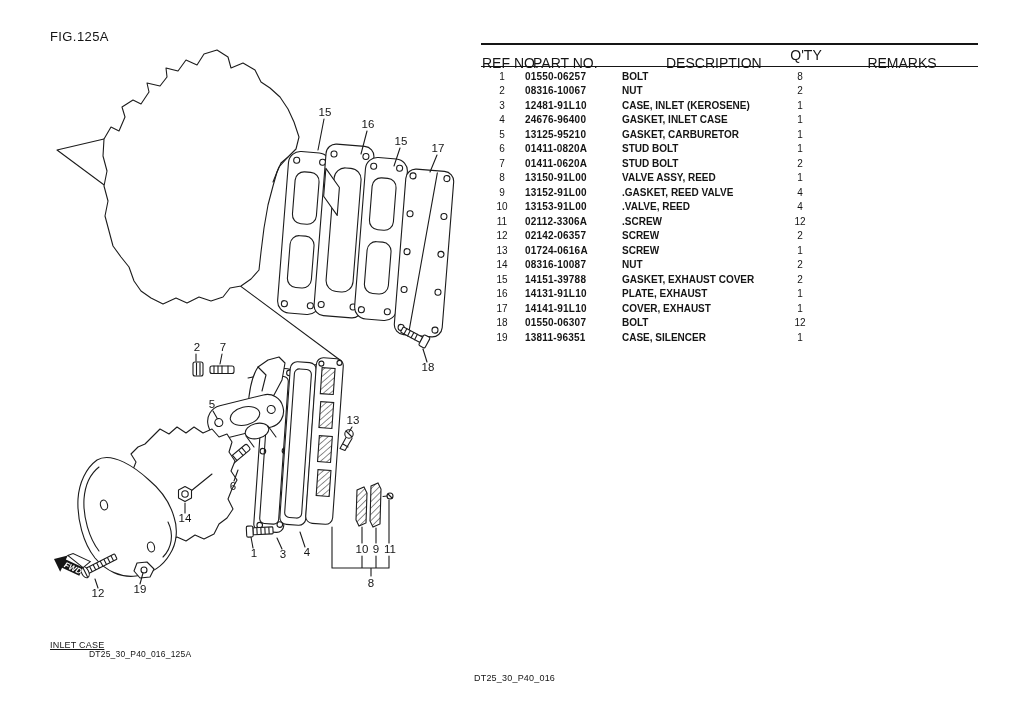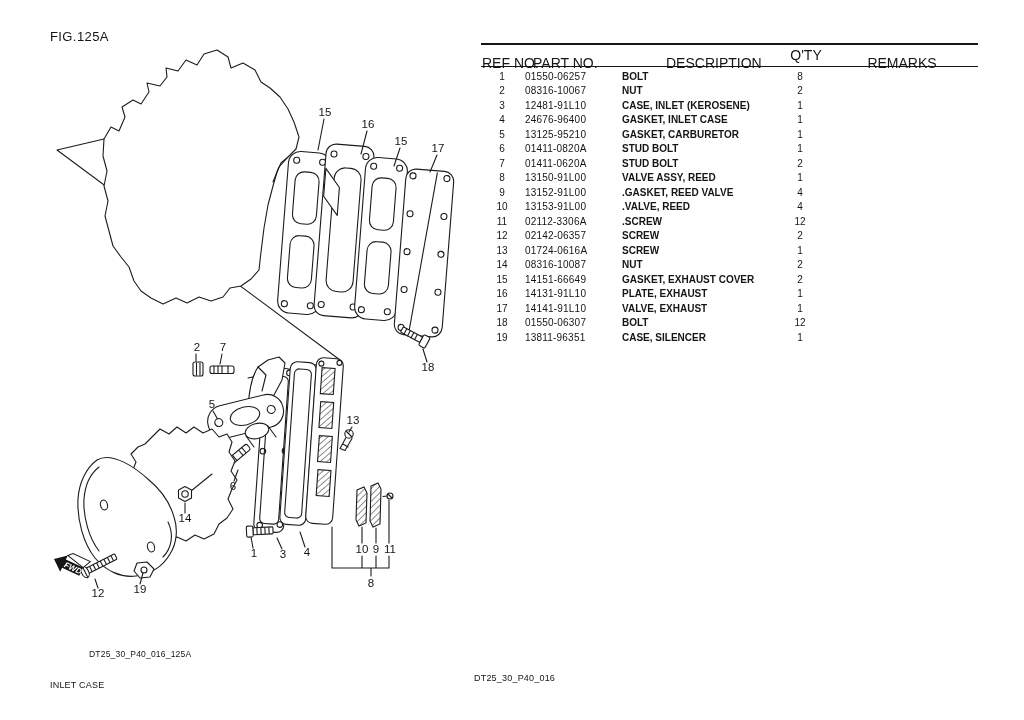--- a/index.html
+++ b/index.html
@@ -18,27 +18,27 @@
   #parts-table .hdr{position:relative;height:21px;border-bottom:1.4px solid #151515;font-size:14px;}
   .hdr span{position:absolute;white-space:nowrap;}
   .h-qty{left:305px;width:40px;top:2px;text-align:center;}
   .h-ref{left:1px;width:40px;top:10px;text-align:center;}
   .h-part{left:52px;width:60px;top:10px;text-align:center;}
   .h-desc{left:185px;width:80px;top:10px;text-align:center;}
   .h-rem{left:376px;width:90px;top:10px;text-align:center;}
   .rows{margin-top:2.5px;}
   .prow{position:relative;height:14.5px;line-height:14.5px;white-space:nowrap;}
   .c-ref{position:absolute;left:1px;width:40px;text-align:center;}
-  .c-part{position:absolute;left:44px;font-weight:normal;letter-spacing:.2px;}
+  .c-part{position:absolute;left:44px;font-weight:bold;letter-spacing:.2px;}
   .c-desc{position:absolute;left:141px;font-weight:bold;}
   .c-qty{position:absolute;left:299px;width:40px;text-align:center;}
   .c-rem{position:absolute;left:376px;width:90px;text-align:center;}
   
   #footer-left-1{left:50px;top:649px;font-size:8.5px;letter-spacing:.2px;margin-left:39px;}
-  #footer-left-2{left:50px;top:680px;font-size:9px;letter-spacing:.2px;}
+  #footer-left-2{left:50px;top:640px;font-size:9px;letter-spacing:.2px;text-decoration:underline;}
   #footer-center{left:474px;top:673px;font-size:9px;letter-spacing:.2px;}
   
   #diagram{left:0;top:0;}
   #diagram .ln{stroke:#1c1c1c;stroke-width:1.1;fill:none;stroke-linecap:round;stroke-linejoin:round;}
   #diagram .fw{stroke:#1c1c1c;stroke-width:1.1;fill:#ffffff;stroke-linejoin:round;}
   #diagram .ht{stroke:#1c1c1c;stroke-width:1.1;fill:url(#hatch);}
   #diagram text.co{font-family:"Liberation Sans",sans-serif;font-size:11.5px;fill:#151515;text-anchor:middle;}
 </style>
 </head>
 <body>
@@ -385,38 +385,38 @@
   <div class="prow">
     <span class="c-ref">14</span>
     <span class="c-part">08316-10087</span>
     <span class="c-desc">NUT</span>
     <span class="c-qty">2</span>
     <span class="c-rem"></span>
   </div>
 
   <div class="prow">
     <span class="c-ref">15</span>
-    <span class="c-part">14151-66649</span>
+    <span class="c-part">14151-39788</span>
     <span class="c-desc">GASKET, EXHAUST COVER</span>
     <span class="c-qty">2</span>
     <span class="c-rem"></span>
   </div>
 
   <div class="prow">
     <span class="c-ref">16</span>
     <span class="c-part">14131-91L10</span>
     <span class="c-desc">PLATE, EXHAUST</span>
     <span class="c-qty">1</span>
     <span class="c-rem"></span>
   </div>
 
   <div class="prow">
     <span class="c-ref">17</span>
     <span class="c-part">14141-91L10</span>
-    <span class="c-desc">VALVE, EXHAUST</span>
+    <span class="c-desc">COVER, EXHAUST</span>
     <span class="c-qty">1</span>
     <span class="c-rem"></span>
   </div>
 
   <div class="prow">
     <span class="c-ref">18</span>
     <span class="c-part">01550-06307</span>
     <span class="c-desc">BOLT</span>
     <span class="c-qty">12</span>
     <span class="c-rem"></span>

